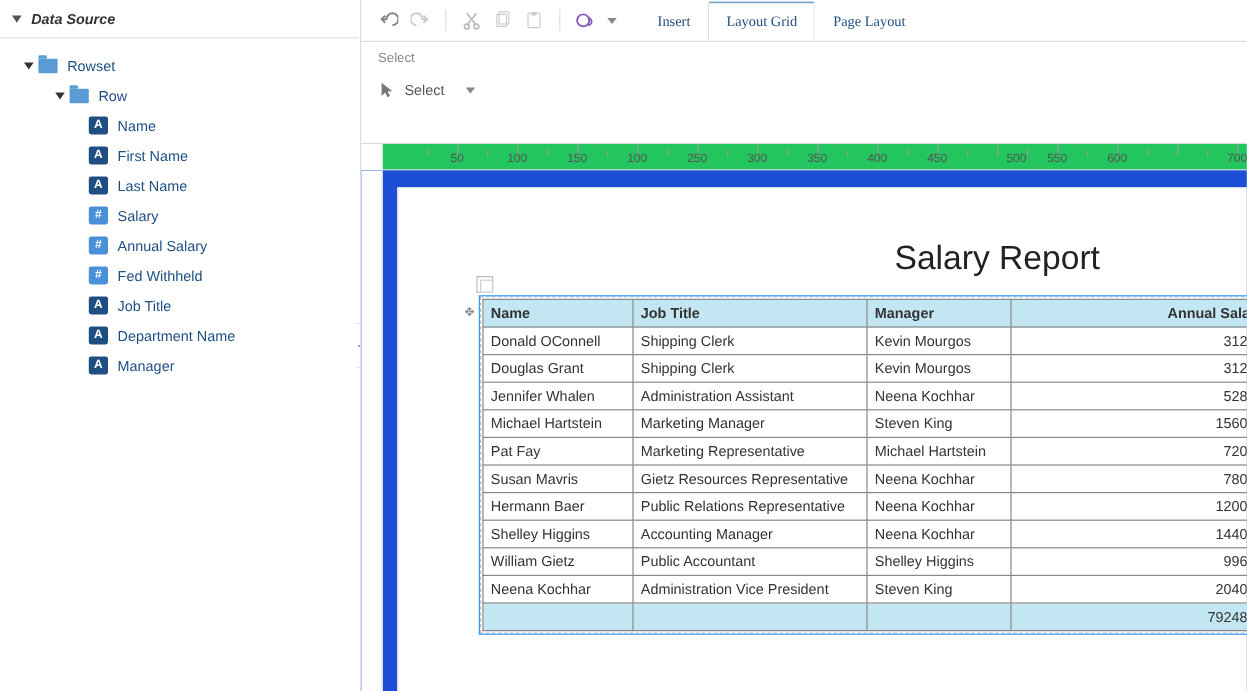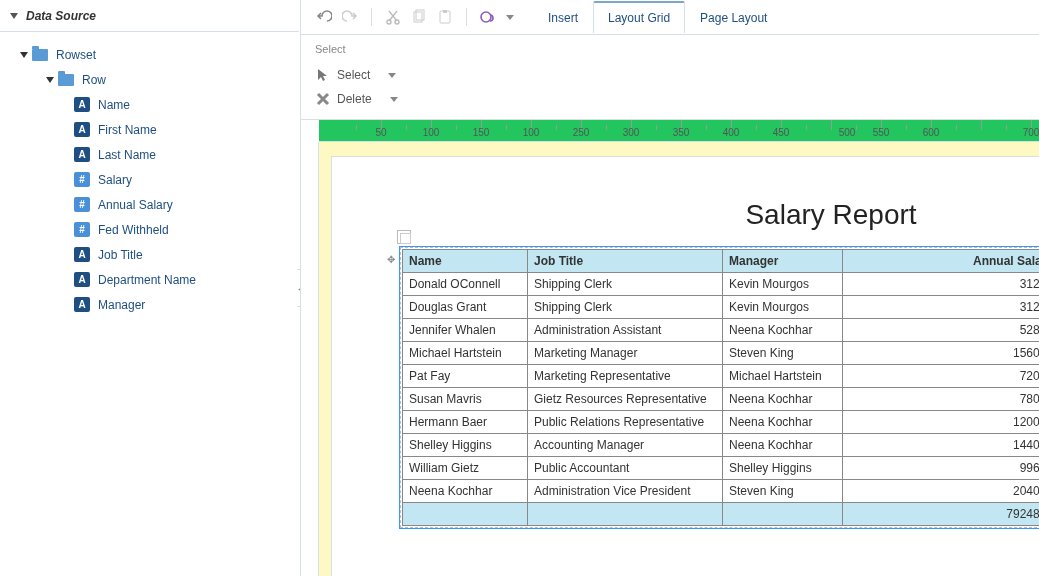--- a/index.html
+++ b/index.html
@@ -114,21 +114,22 @@
   }
   .tb-sep {
     width: 1px; height: 18px;
     background: #d6dfe6;
     margin: 0 6px;
   }
   .tb-tabs {
     display: flex;
     margin-left: 12px;
     height: 34px;
-    align-items: center;
+    align-items: flex-end;
+    font-family: Liberation Serif, serif;
   }
   .tb-tab {
     padding: 8px 14px;
     color: #1f4f82;
     cursor: pointer;
     border: 1px solid transparent;
     border-bottom: none;
   }
   .tb-tab.active {
     border-color: #d6dfe6;
@@ -181,21 +182,21 @@
   .ruler .tick.major { height: 10px; }
   .ruler .tick.minor { height: 5px; top: 5px; }
   .ruler .tick-label {
     position: absolute;
     top: 7px;
     transform: translateX(-50%);
   }
 
   .canvas-area {
     flex: 1;
-    background: #fef9c3;
+    background: #1d4ed8;
     overflow: hidden;
     position: relative;
   }
   .canvas-area .vruler {
     position: absolute;
     left: 0; top: 0;
     width: 18px; height: 100%;
     background: #fff;
     border-right: 1px solid #d6dfe6;
   }
@@ -404,27 +405,20 @@
       </div>
   </div>
 
   <div class="subtoolbar">
     <div class="group-label">Select</div>
     <div class="sub-btn">
       <svg class="icon" viewBox="0 0 16 16">
           <path d="M3 2l0 11 3-3 2 4 2-1-2-4 4 0z" fill="#777"></path>
         </svg>
       <span>Select</span>
-      <span class="chev"></span>
-    </div>
-    <div class="sub-btn">
-      <svg class="icon" viewBox="0 0 16 16">
-          <path d="M3 3l10 10M13 3L3 13" stroke="#888" stroke-width="3"></path>
-        </svg>
-      <span>Delete</span>
       <span class="chev"></span>
     </div>
   </div>
 
   <div class="ruler" id="ruler">
       <div class="tick major" style="left: 62px;"></div>
       <div class="tick-label" style="left: 62px;">50</div>
       <div class="tick minor" style="left: 37px;"></div>
       <div class="tick major" style="left: 112px;"></div>
       <div class="tick-label" style="left: 112px;">100</div>

